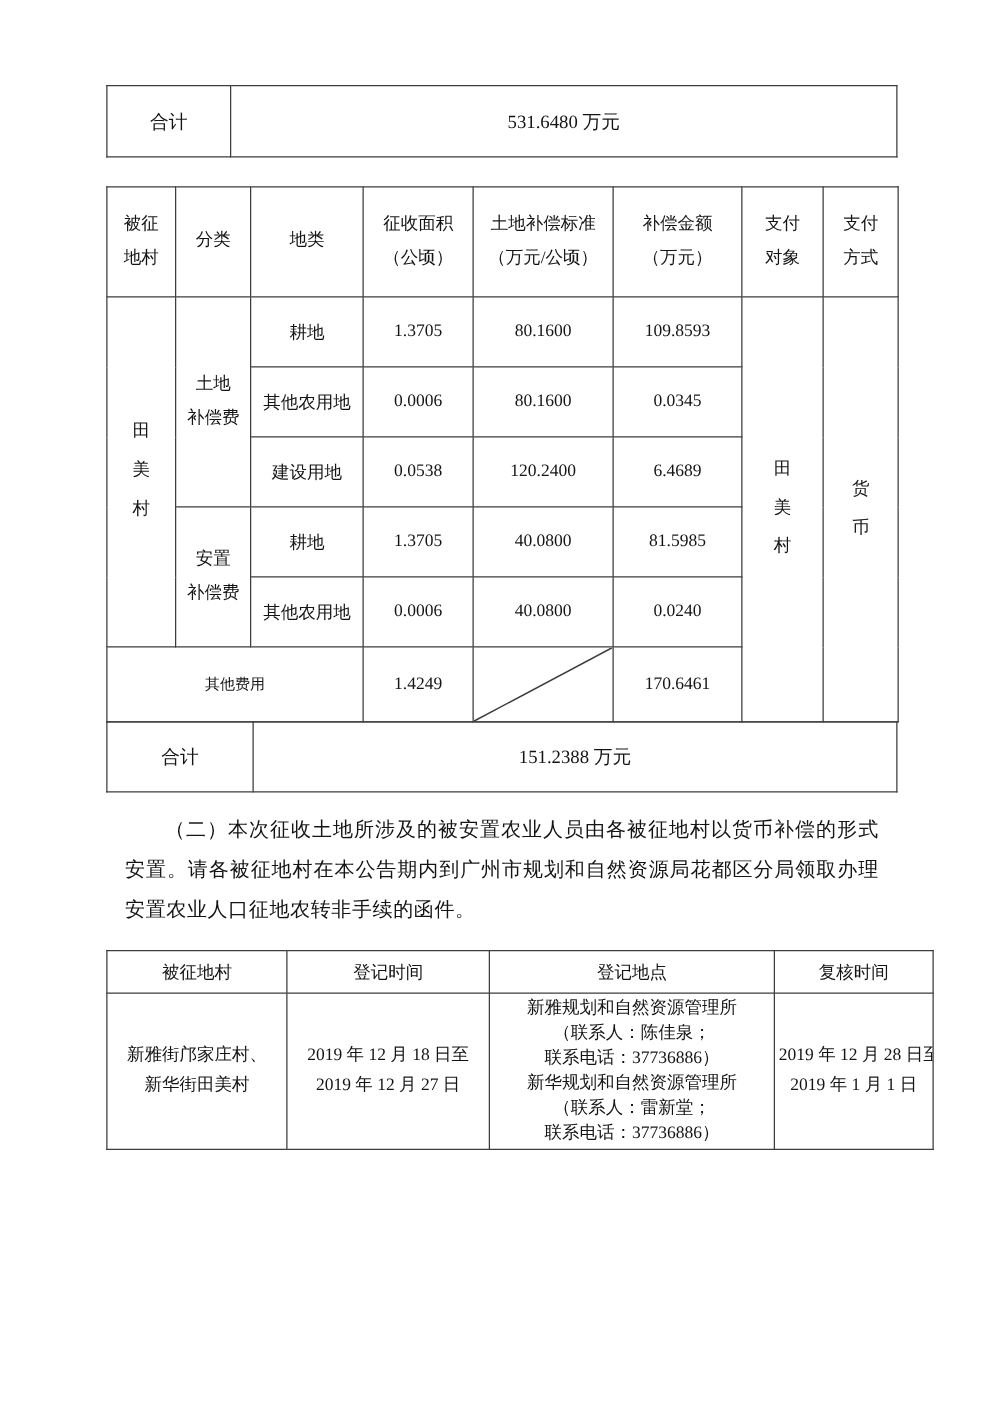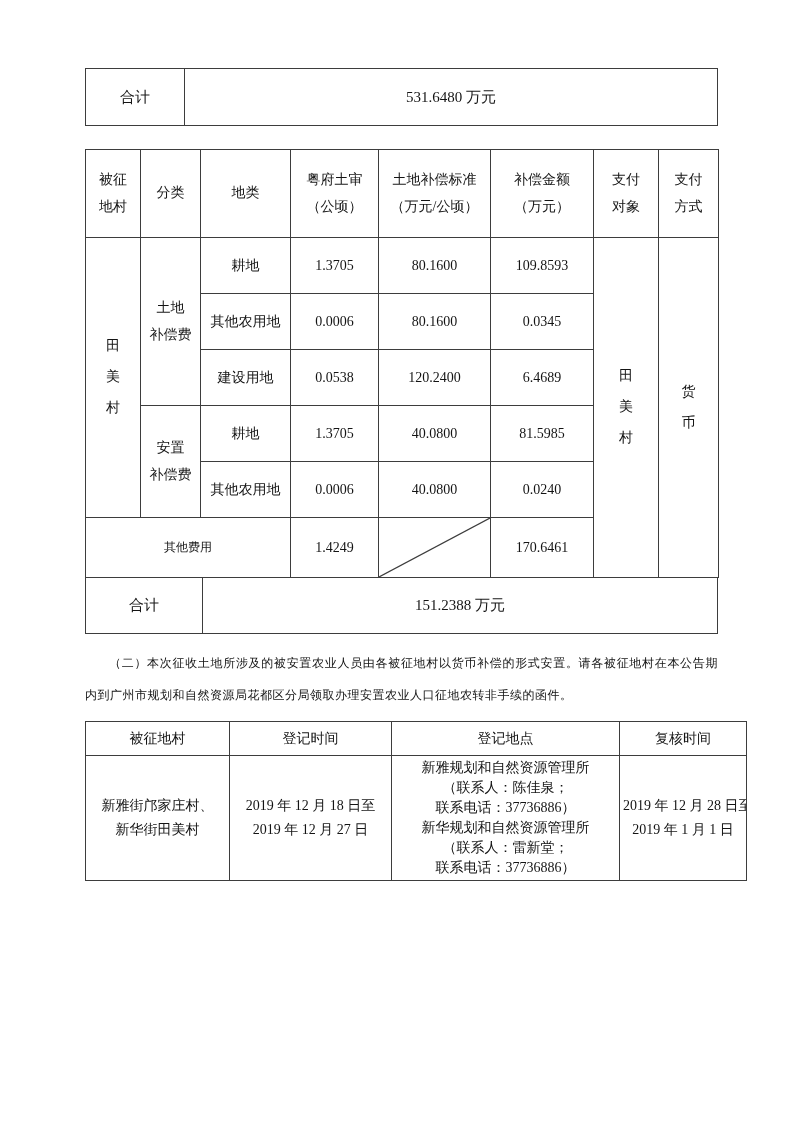--- a/index.html
+++ b/index.html
@@ -35,21 +35,21 @@
   .diag-cell svg{position:absolute;left:0;top:0;width:100%;height:100%;display:block;}
 
   
   .sum-bottom{margin-top:-1px;}
   .sum-bottom tr{height:56px;}
   .sum-bottom .label-col{width:110px;}
   .sum-bottom td{font-size:15px;}
 
   
   .paras{margin-top:13px;}
-  p.doc{margin:0;font-size:12px;line-height:32px;text-align:justify;
+  p.doc{margin:15px;font-size:16px;line-height:32px;text-align:justify;
         text-indent:2em;letter-spacing:0.5px;}
 
   
   .reg-tbl{margin-top:10px;}
   .reg-tbl tr.hdr{height:34px;}
   .reg-tbl tr.body{height:120px;}
   .reg-tbl .c1{width:137px;}
   .reg-tbl .c2{width:155px;}
   .reg-tbl .c3{width:221px;}
   .reg-tbl .c4{width:120px;}
@@ -93,21 +93,21 @@
           </div>
         </th>
         <th>
           <div class="hline">分类</div>
         </th>
         <th>
           <div class="hline">地类</div>
         </th>
         <th>
           <div class="twoline">
-            <div>粤府土审</div>
+            <div>征收面积</div>
             <div>（公顷）</div>
           </div>
         </th>
         <th>
           <div class="twoline">
             <div>土地补偿标准</div>
             <div>（万元/公顷）</div>
           </div>
         </th>
         <th>

